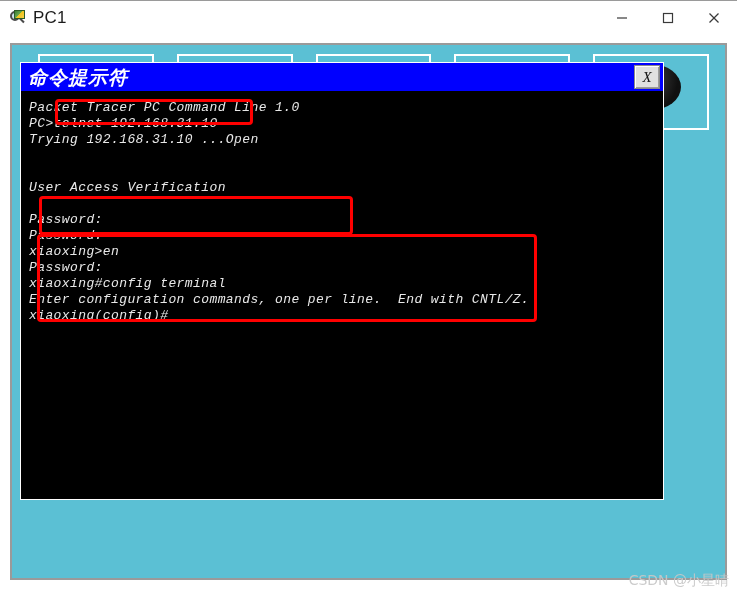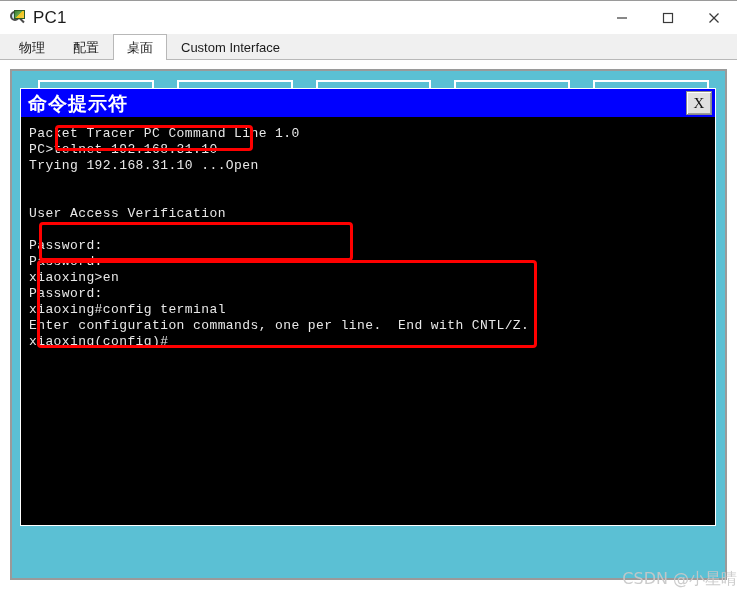--- a/index.html
+++ b/index.html
@@ -177,27 +177,28 @@
     left: 26px; right: 26px;
     border-radius: 50%;
     background: radial-gradient(circle at 38% 32%, #4c4c4c 0%, #101010 70%);
   }
 
   
   #terminal-window {
     position: absolute;
     left: 8px;
     top: 17px;
-    width: 696px;
+    width: 644px;
     height: 438px;
     background: #000000;
     border: 1px solid #ffffff;
     box-sizing: border-box;
     display: flex;
     flex-direction: column;
+    font-style: italic;
   }
   #terminal-titlebar {
     height: 28px;
     background: #0000ff;
     display: flex;
     align-items: center;
     flex: 0 0 auto;
     padding-left: 7px;
     position: relative;
   }
@@ -255,24 +256,24 @@
     z-index: 3;
     pointer-events: none;
   }
   #annot-telnet  { left: 34px;  top: 8px;   width: 198px; height: 26px; }
   #annot-password{ left: 18px;  top: 105px; width: 314px; height: 39px; }
   #annot-config  { left: 16px;  top: 143px; width: 500px; height: 88px; }
 
   
   #watermark {
     position: absolute;
-    right: 0;
+    right: 8px;
     bottom: 4px;
     font-family: "DejaVu Sans", sans-serif;
-    font-size: 16px;
+    font-size: 14px;
     color: #c8c8c8;
     opacity: .92;
     z-index: 6;
     white-space: nowrap;
     pointer-events: none;
   }
 </style>
 </head>
 <body>
 
@@ -300,26 +301,20 @@
       </div>
       <div class="winbtn" id="btn-close">
         <svg width="14" height="14" viewBox="0 0 14 14">
           <line x1="2.5" y1="2.5" x2="11.5" y2="11.5" stroke="#3a3a3a" stroke-width="1.2"></line>
           <line x1="11.5" y1="2.5" x2="2.5" y2="11.5" stroke="#3a3a3a" stroke-width="1.2"></line>
         </svg>
       </div>
     </div>
   </div>
 
-  <div id="tabstrip">
-    <div class="tab">物理</div>
-    <div class="tab">配置</div>
-    <div class="tab selected">桌面</div>
-    <div class="tab">Custom Interface</div>
-  </div>
 
   <div id="content-area">
     <div id="desktop-panel">
 
       <div id="icon-row">
         <div class="desk-icon">
             <span class="glyph"></span>
           </div>
         <div class="desk-icon round">
             <span class="glyph"></span>

